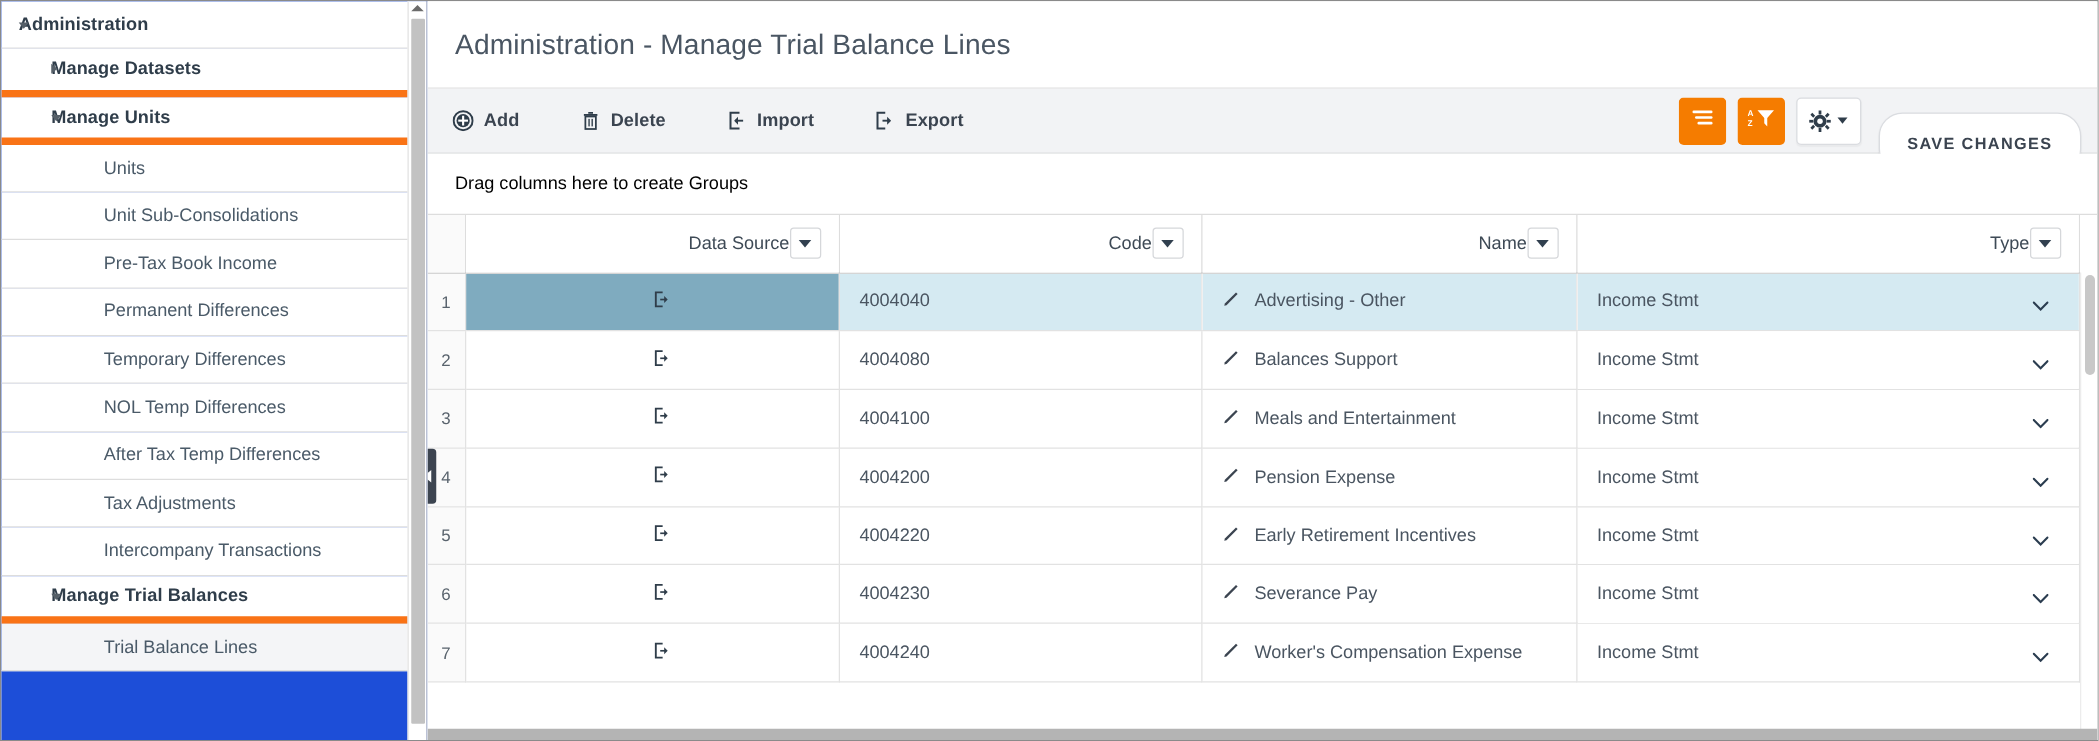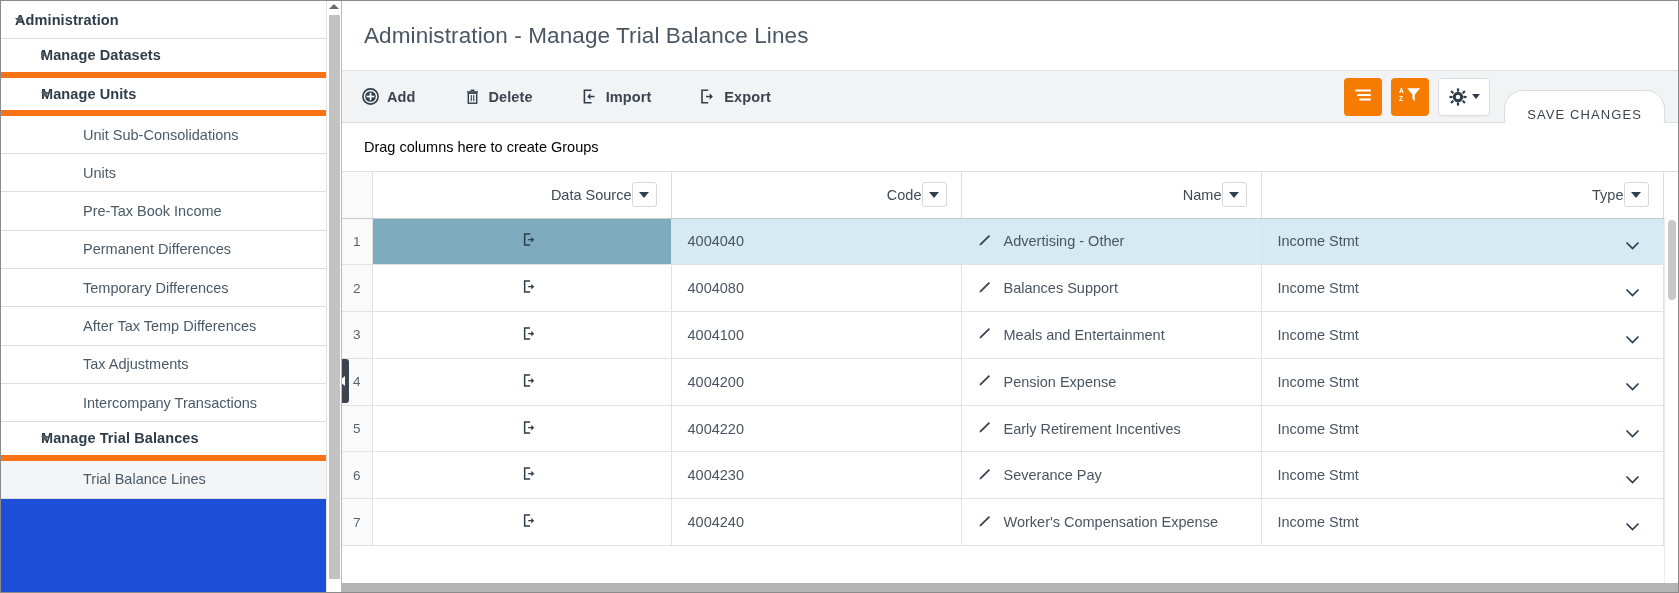--- a/index.html
+++ b/index.html
@@ -186,21 +186,21 @@
   #save-changes {
     margin-left: 14px;
     height: 48px;
     min-width: 140px;
     padding: 0 22px;
     border-radius: 19px;
     background: #ffffff;
     border: 1px solid #dadce0;
     color: #3b4450;
     font-size: 13px;
-    font-weight: normal;
+    font-weight: bold;
     letter-spacing: 1.1px;
     cursor: pointer;
     font-family: "Liberation Sans", sans-serif;
     box-shadow: 0 1px 1px rgba(0,0,0,0.04);
     margin-top: 35px;
   }
 
   
   #group-zone {
     height: 49px;
@@ -365,33 +365,36 @@
           </li>
           <li class="nav-item lvl1">
             <span class="caret right"></span>
             <span class="nav-label">Manage Datasets</span>
           </li>
           <li class="nav-item lvl1">
             <span class="caret down"></span>
             <span class="nav-label">Manage Units</span>
           </li>
           <li class="nav-item lvl2">
+            <span class="nav-label">Units</span>
+          </li>
+          <li class="nav-item lvl2">
             <span class="nav-label">Unit Sub-Consolidations</span>
           </li>
           <li class="nav-item lvl2">
-            <span class="nav-label">Units</span>
-          </li>
-          <li class="nav-item lvl2">
             <span class="nav-label">Pre-Tax Book Income</span>
           </li>
           <li class="nav-item lvl2">
             <span class="nav-label">Permanent Differences</span>
           </li>
           <li class="nav-item lvl2">
             <span class="nav-label">Temporary Differences</span>
+          </li>
+          <li class="nav-item lvl2">
+            <span class="nav-label">NOL Temp Differences</span>
           </li>
           <li class="nav-item lvl2">
             <span class="nav-label">After Tax Temp Differences</span>
           </li>
           <li class="nav-item lvl2">
             <span class="nav-label">Tax Adjustments</span>
           </li>
           <li class="nav-item lvl2">
             <span class="nav-label">Intercompany Transactions</span>
           </li>

